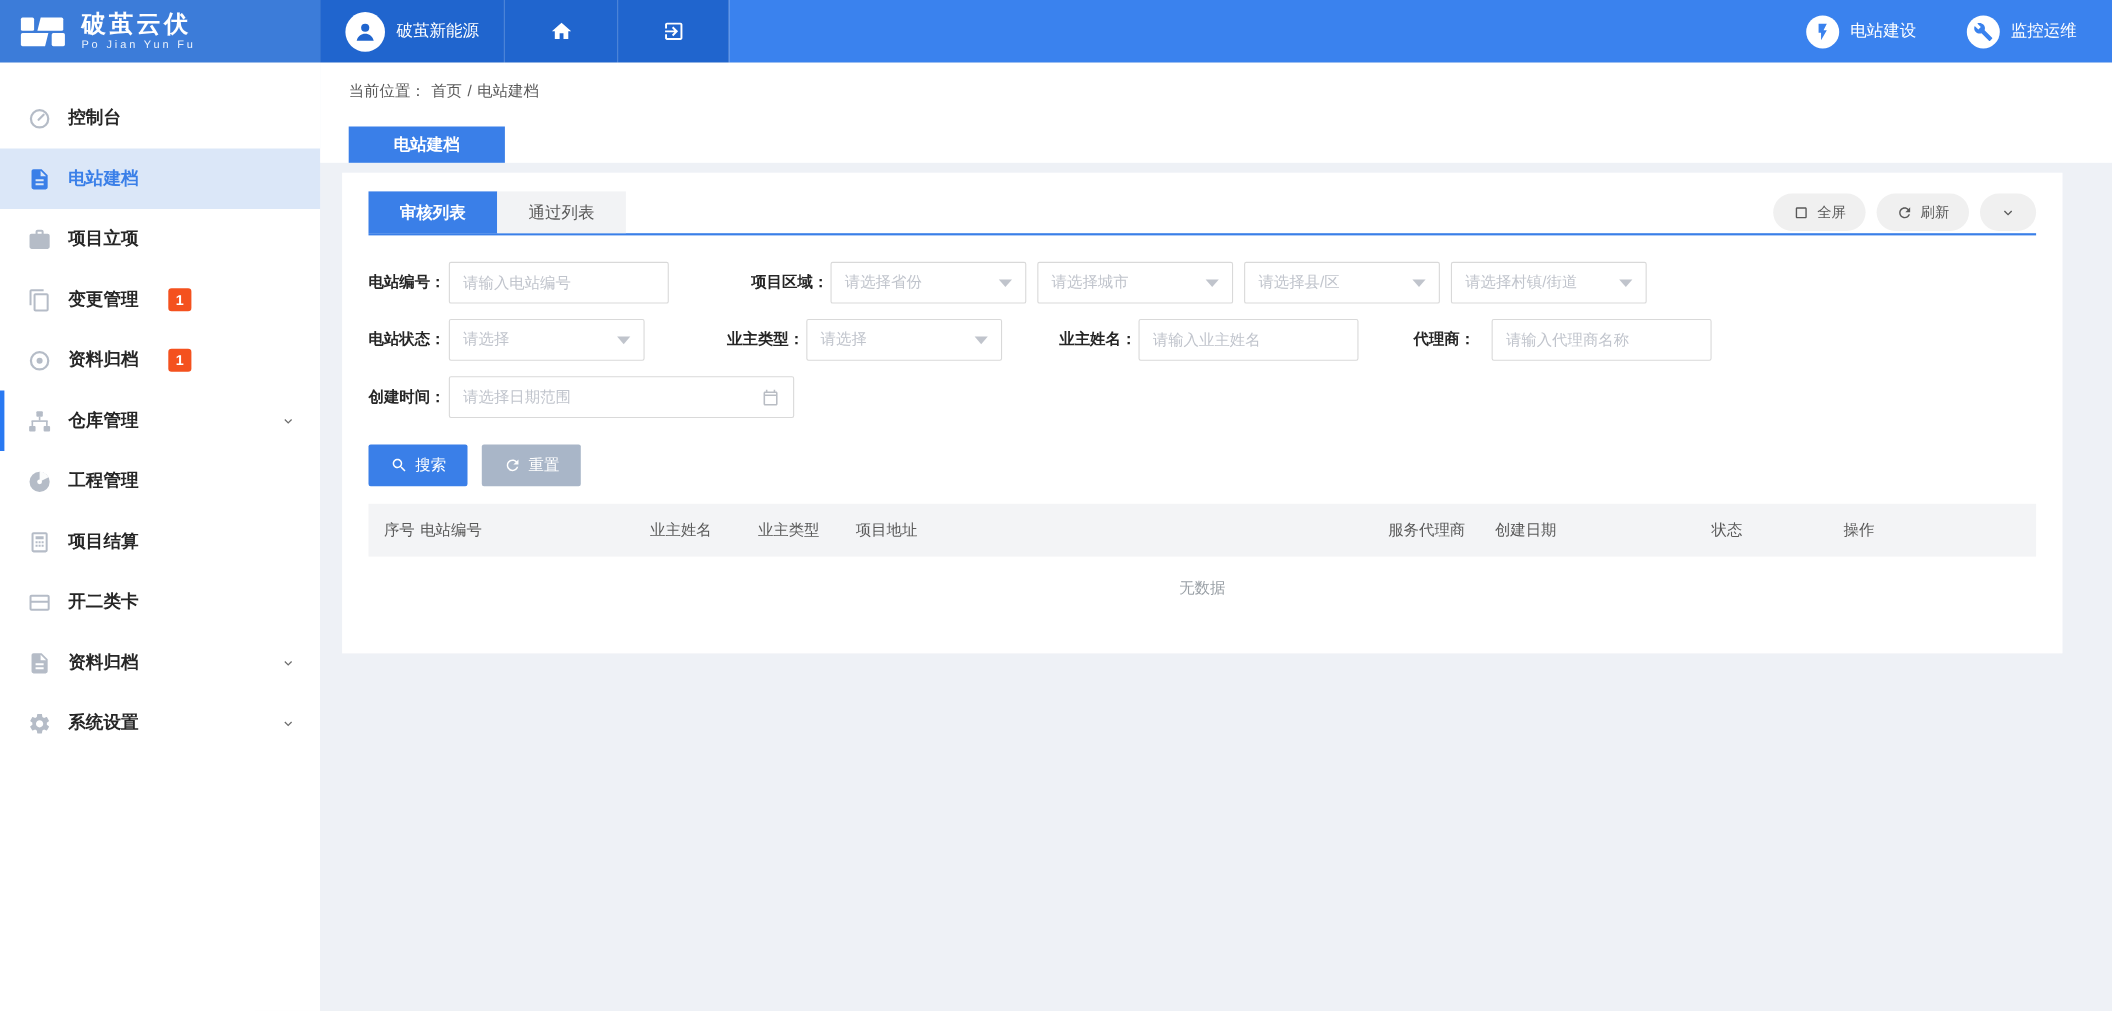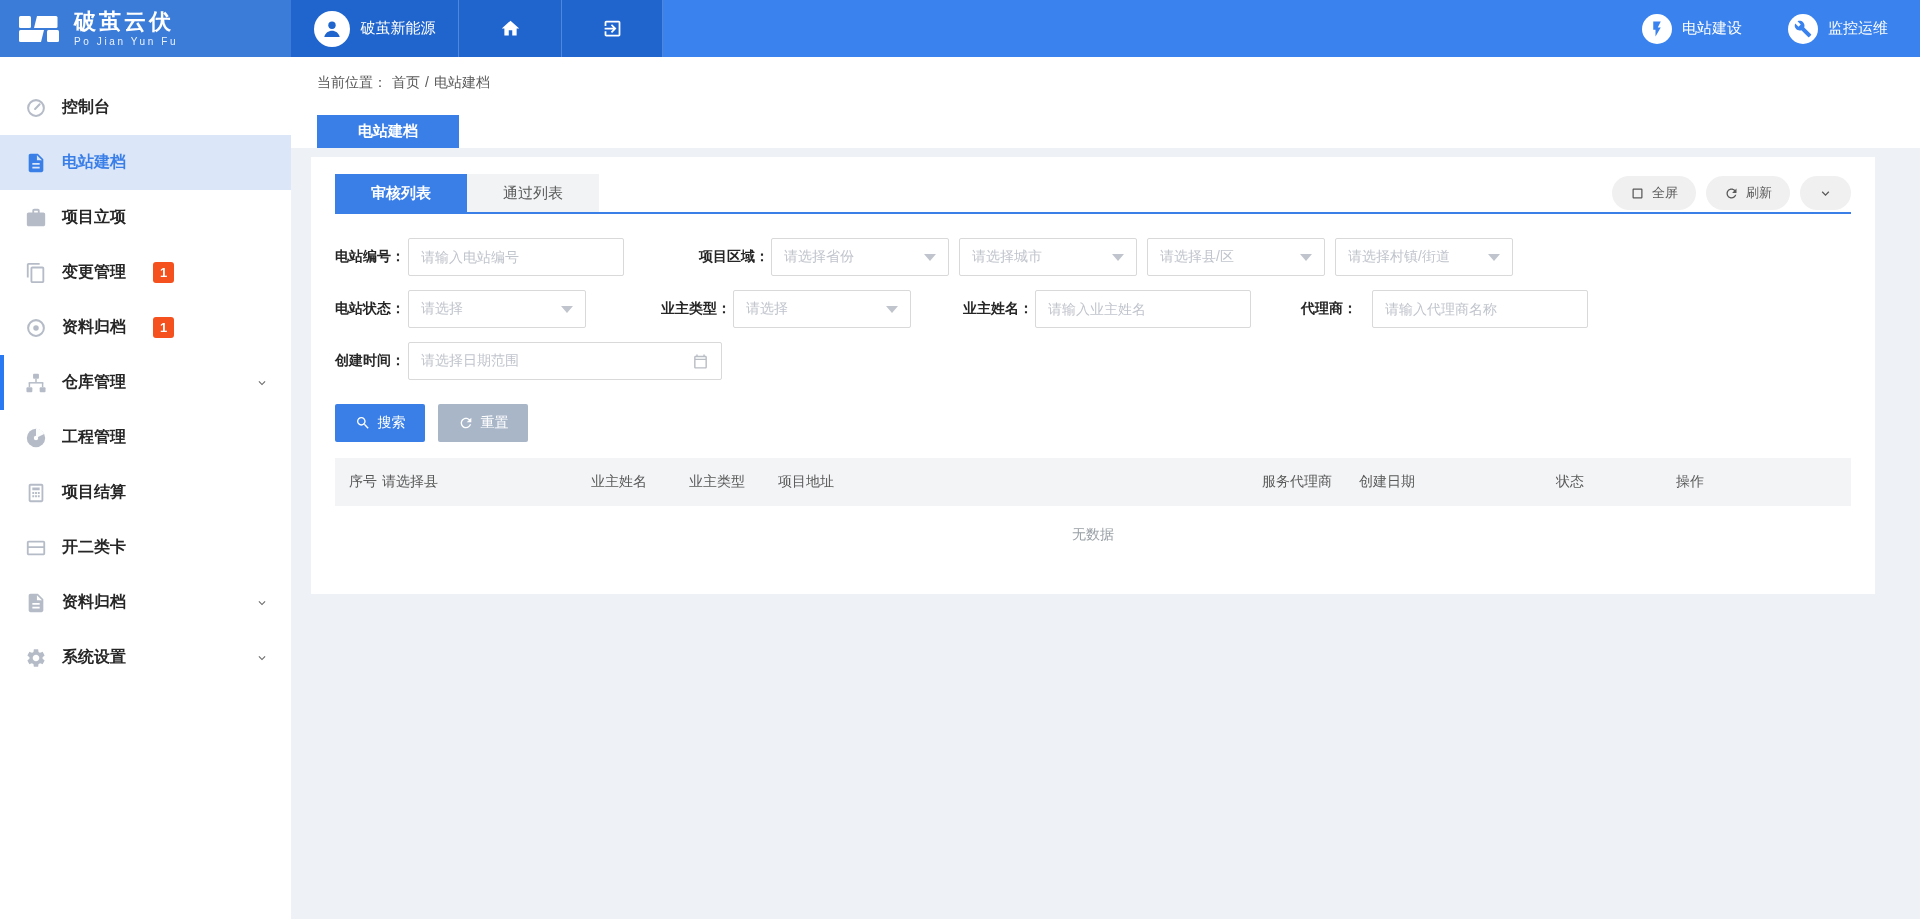--- a/index.html
+++ b/index.html
@@ -49,40 +49,40 @@
 
   
   .white-head { background:#fff; height:91px; position:relative; flex:none; }
   .breadcrumb { padding:17px 16px 0 26px; font-size:14px; color:#595959; display:flex; gap:5px; }
   .breadcrumb .bc-link { cursor:pointer; }
   .page-tab { position:absolute; left:26px; bottom:0; width:142px; height:33px; background:#3a7fe8; color:#fff; font-size:15px; font-weight:700; display:flex; align-items:center; justify-content:center; cursor:pointer; }
 
   
   .card { margin:9px 45px 0 20px; background:#fff; min-height:431px; padding:17px 24px 30px; }
   .panel-top { display:flex; align-items:center; }
-  .ptab { width:132px; height:38px; display:flex; align-items:center; justify-content:center; font-size:15px; cursor:pointer; }
+  .ptab { width:117px; height:38px; display:flex; align-items:center; justify-content:center; font-size:15px; cursor:pointer; }
   .ptab.active { background:#3a7fe8; color:#fff; font-weight:700; }
   .ptab.inactive { background:#f2f3f5; color:#595959; }
   .panel-actions { margin-left:auto; display:flex; align-items:flex-start; gap:10px; }
   .pill { height:34px; border-radius:17px; background:#f0f0f0; display:flex; align-items:center; gap:7px; padding:0 18px; font-size:13px; color:#595959; cursor:pointer; }
   .pill svg { width:15px; height:15px; fill:#595959; }
   .blue-line { height:2px; background:#3a7fe8; }
 
   
   .filters { margin-top:24px; }
   .frow { display:flex; align-items:center; margin-bottom:14px; }
   .fgroup { display:flex; align-items:center; }
   .flabel { font-size:14px; font-weight:700; color:#262626; white-space:nowrap; }
   .lw73 { width:73px; } .lw72 { width:72px; } .lw71 { width:71px; }
   .ctl { height:38px; border:1px solid #d9d9d9; border-radius:2px; background:#fff; display:flex; align-items:center; padding:0 12px; font-size:14px; color:#333; }
   input.ctl { outline:none; }
   input.ctl::placeholder { color:#c0c4cc; }
   .ph { color:#c0c4cc; font-size:14px; }
   .caret { width:0; height:0; border-left:6px solid transparent; border-right:6px solid transparent; border-top:7px solid #c0c4cc; margin-left:auto; }
-  .w180 { width:216px; } .w178 { width:178px; } .w314 { width:314px; }
+  .w180 { width:200px; } .w178 { width:178px; } .w314 { width:314px; }
   .gap47 { margin-left:75px; } .gap52 { margin-left:52px; } .gap50 { margin-left:50px; }
   .sel + .sel { margin-left:10px; }
   .cal-icon { margin-left:auto; display:flex; }
   .cal-icon svg { width:17px; height:17px; fill:#b9bdc4; }
 
   .btn-row { display:flex; margin-top:24px; gap:13px; }
   .btn { width:90px; height:38px; border:none; border-radius:2px; color:#fff; font-size:14px; display:flex; align-items:center; justify-content:center; gap:7px; cursor:pointer; font-family:inherit; }
   .btn svg { width:16px; height:16px; fill:#fff; }
   .btn-search { background:#3a7fe8; }
   .btn-reset { background:#a9b6c8; }
@@ -400,21 +400,21 @@
             <svg viewBox="0 0 24 24">
                 <path d="M17.65 6.35C16.2 4.9 14.21 4 12 4c-4.42 0-7.99 3.58-7.99 8s3.57 8 7.99 8c3.73 0 6.84-2.55 7.73-6h-2.08c-.82 2.33-3.04 4-5.65 4-3.31 0-6-2.69-6-6s2.69-6 6-6c1.66 0 3.14.69 4.22 1.78L13 11h7V4l-2.35 2.35z"></path>
               </svg>
             <span>重置</span>
           </button>
         </div>
       </div>
 
       <div class="table-head" id="table-head">
           <span class="col-0">序号</span>
-          <span class="col-1">请选择县</span>
+          <span class="col-1">电站编号</span>
           <span class="col-2">业主姓名</span>
           <span class="col-3">业主类型</span>
           <span class="col-4">项目地址</span>
           <span class="col-5">服务代理商</span>
           <span class="col-6">创建日期</span>
           <span class="col-7">状态</span>
           <span class="col-8">操作</span>
         </div>
       <div class="empty-row">无数据</div>
     </div>

